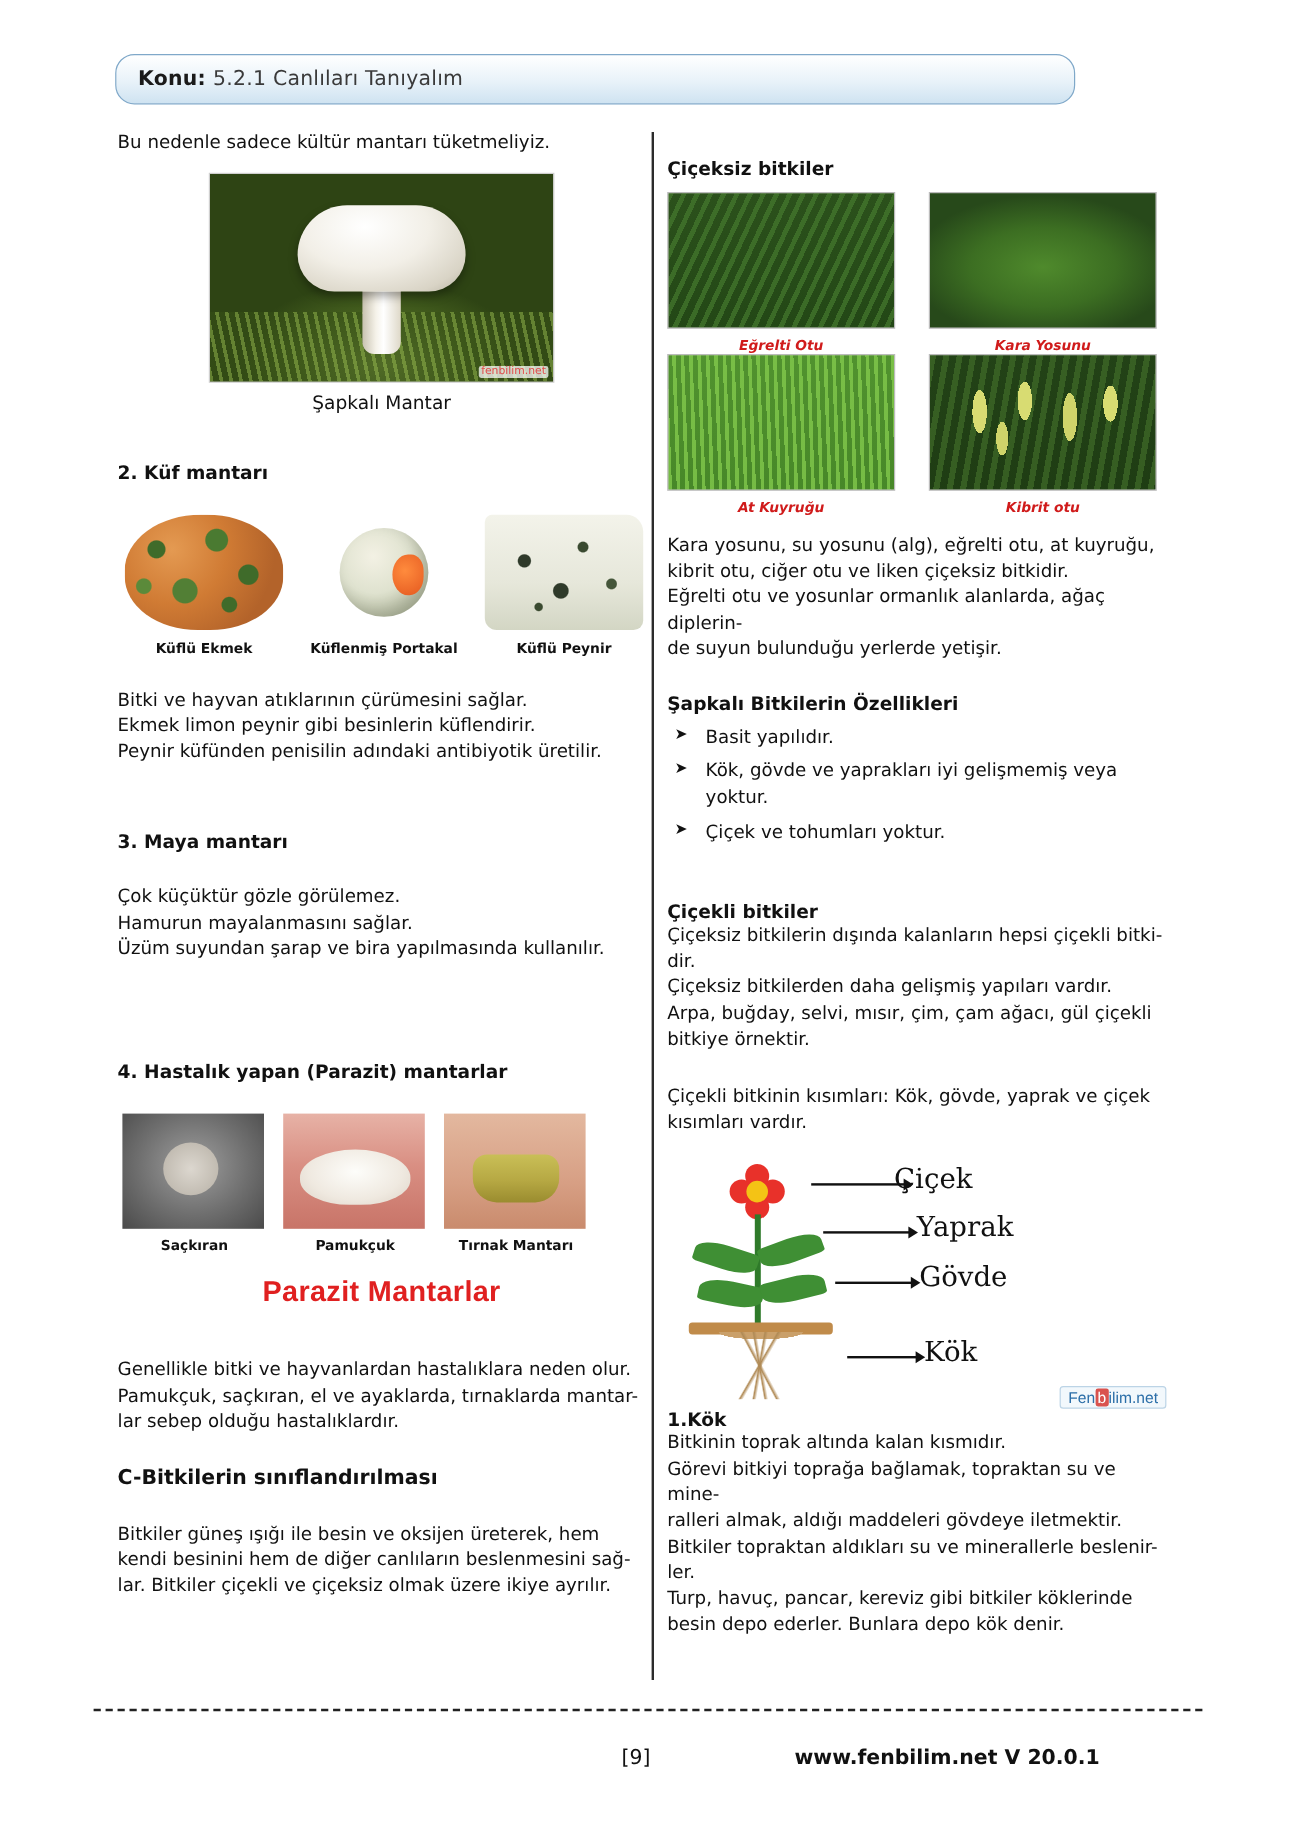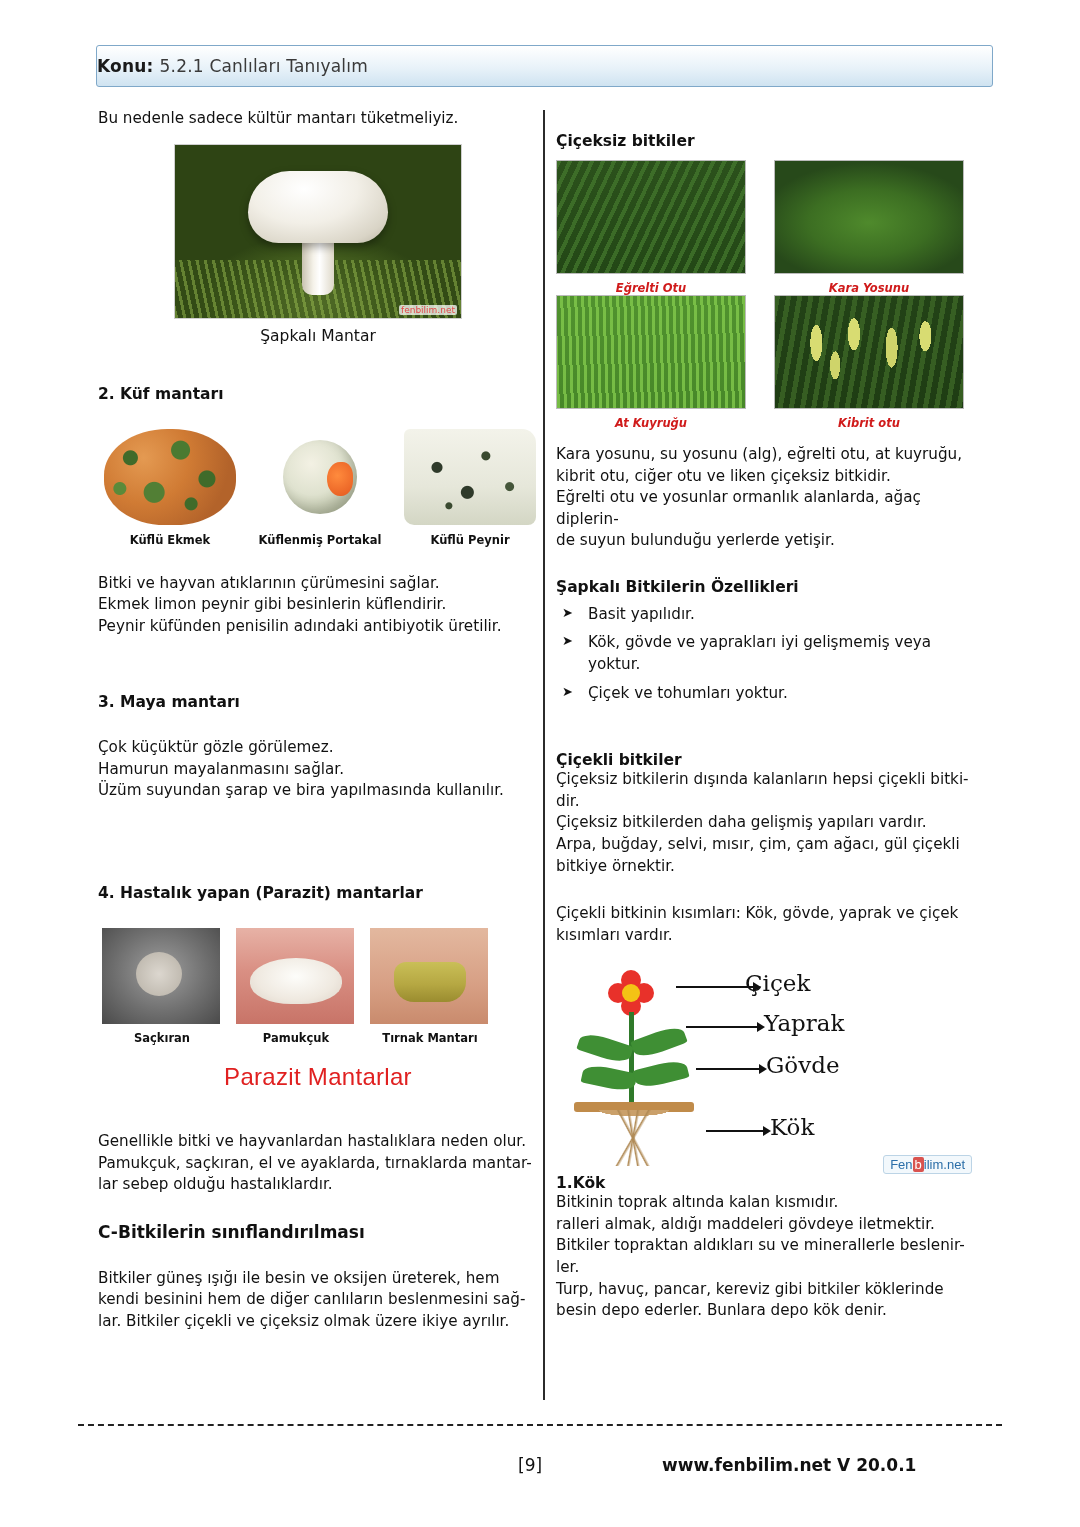--- a/index.html
+++ b/index.html
@@ -17,26 +17,27 @@
   .page {
     position: absolute;
     left: 0; top: 0;
     width: 1080px; height: 1527px;
     background: #fff;
   }
   
   .header-bar {
     position: absolute;
     left: 96px; top: 45px;
-    width: 897px; height: 42px;
+    width: 800px; height: 42px;
     border: 1px solid #7fa8c9;
-    border-radius: 3px;
+    border-radius: 16px;
     background: linear-gradient(to bottom, #ffffff 0%, #e8f2f9 55%, #cfe3f1 100%);
     display: flex;
     align-items: center;
+    padding-left: 18px;
   }
   .header-bar .k-label {
     font-weight: bold;
     font-size: 17px;
     color: #1a1a1a;
     letter-spacing: .2px;
   }
   .header-bar .k-text {
     font-size: 17px;
     color: #3a3a3a;
@@ -240,21 +241,21 @@
   .nail:after {
     content: "";
     position: absolute; left: 24px; top: 34px;
     width: 72px; height: 40px;
     border-radius: 12px 12px 20px 20px;
     background: linear-gradient(to bottom, #c9bf57 0%, #b6a843 55%, #9a8c2f 100%);
   }
   .parazit-title {
     text-align: center;
     color: #e02020;
-    font-weight: normal;
+    font-weight: bold;
     font-size: 24px;
     margin-top: 18px;
     letter-spacing: .3px;
     font-family: "Liberation Sans", sans-serif;
   }
   
   .plant-grid {
     display: grid;
     grid-template-columns: 190px 190px;
     gap: 0 28px;
@@ -622,20 +623,21 @@
       <div class="arrow-line" style="left:150px; top:166px; width:58px;"></div>
       <div class="lbl" style="left:214px; top:150px;">Kök</div>
 
       <div class="fen-wm">
         <span>Fen</span><span class="hl">b</span><span>ilim.net</span>
       </div>
     </div>
 
     <h3 class="sect">1.Kök</h3>
     <p>Bitkinin toprak altında kalan kısmıdır.</p>
+    <p>Görevi bitkiyi toprağa bağlamak, topraktan su ve mine-</p>
     <p>ralleri almak, aldığı maddeleri gövdeye iletmektir.</p>
     <p>Bitkiler topraktan aldıkları su ve minerallerle beslenir-</p>
     <p>ler.</p>
     <p>Turp, havuç, pancar, kereviz gibi bitkiler köklerinde</p>
     <p>besin depo ederler. Bunlara depo kök denir.</p>
   </div>
 
   <div class="footer-rule"></div>
   <div class="footer">
     <span class="pageno">[9]</span>

